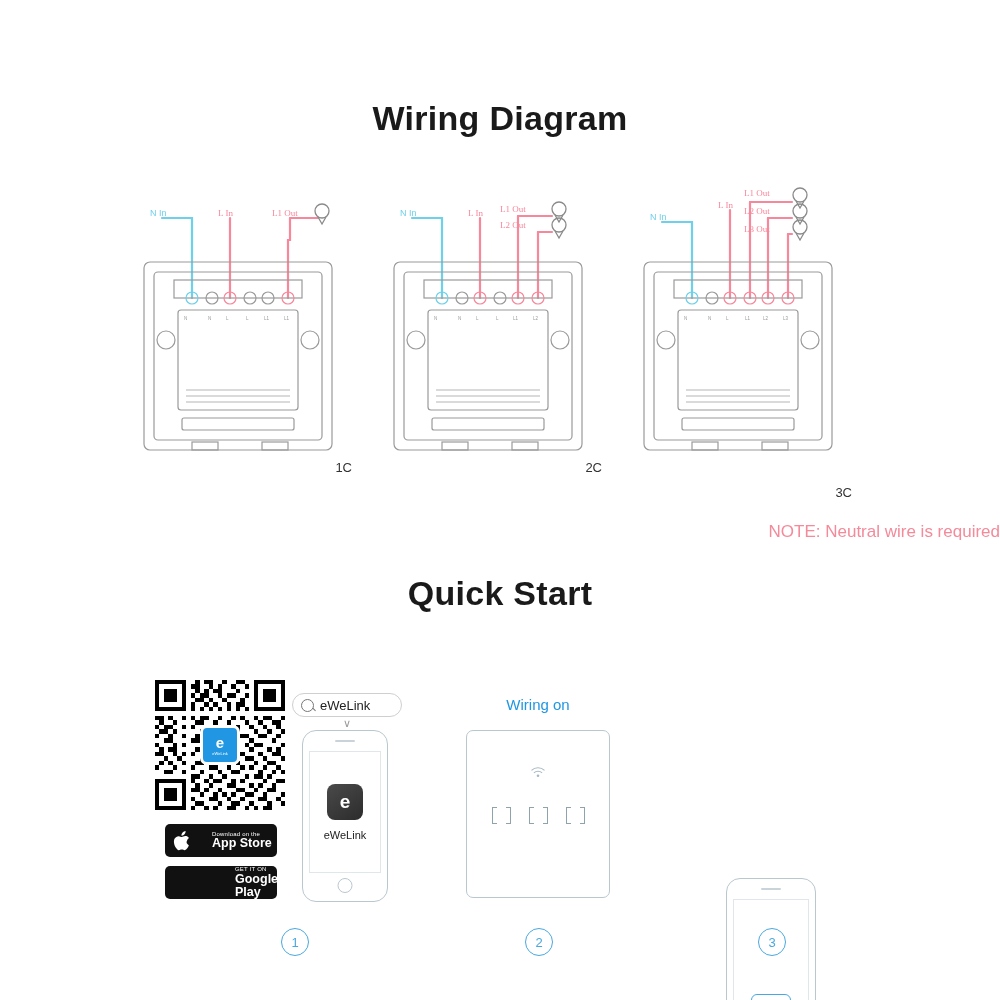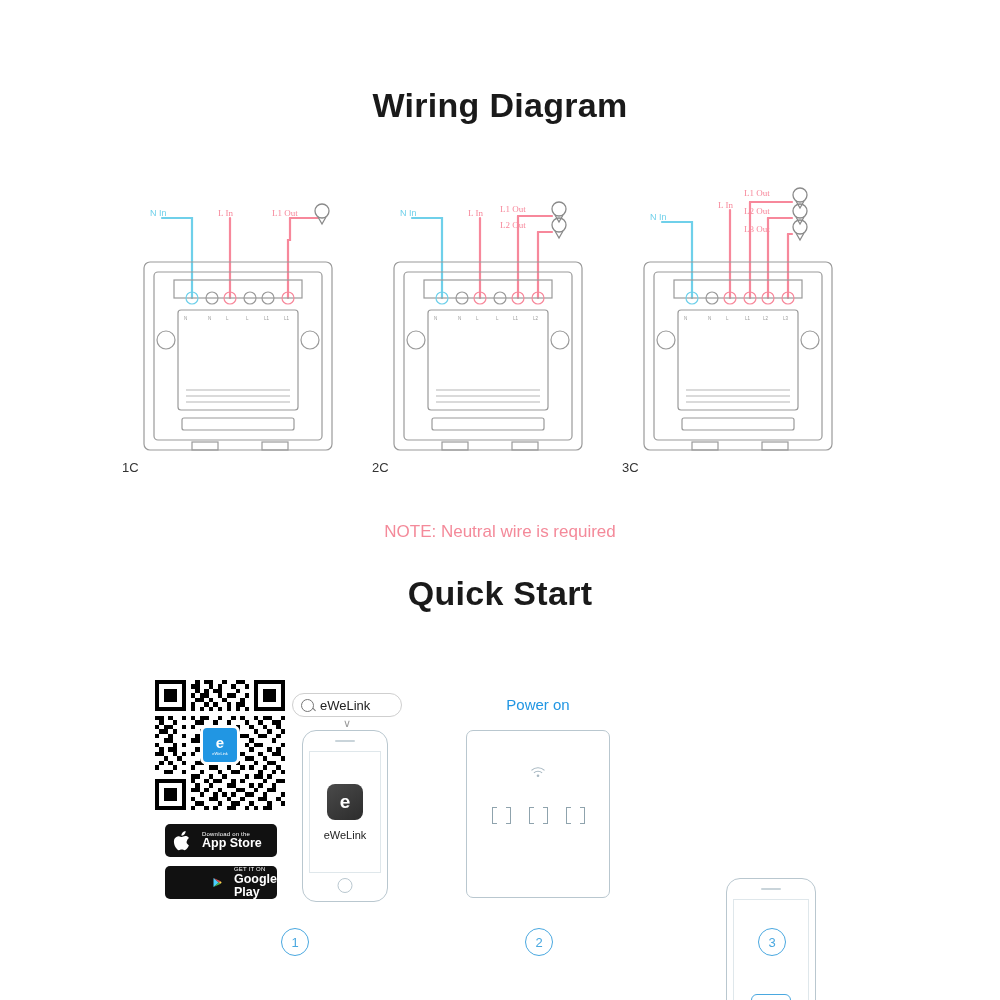--- a/index.html
+++ b/index.html
@@ -23,54 +23,54 @@
   
   .section-title {
     position: absolute;
     width: 100%;
     text-align: center;
     font-size: 34px;
     font-weight: bold;
     color: #1a1a1a;
     letter-spacing: 0.3px;
   }
-  #wiring-title { top: 86px; }
+  #wiring-title { top: 99px; }
   #quickstart-title { top: 574px; }
 
   .note {
     position: absolute;
     width: 100%;
-    text-align: center;
+    text-align: right;
     top: 522px;
     font-size: 17px;
     color: #f48a9a;
   }
 
   
   .diagram {
     position: absolute;
     top: 180px;
     width: 230px;
     height: 300px;
   }
   #diagram-1c { left: 122px; }
   #diagram-2c { left: 372px; }
   #diagram-3c { left: 622px; }
 
   .diagram-caption {
     position: absolute;
     top: 460px;
     width: 230px;
-    text-align: left;
+    text-align: right;
     font-size: 13px;
     color: #333;
   }
   #caption-1c { left: 122px; }
   #caption-2c { left: 372px; }
-  #caption-3c { left: 622px; }
+  #caption-3c { left: 622px; margin-top: 25px; }
 
   .wire-label {
     position: absolute;
     font-size: 9px;
     white-space: nowrap;
   }
   .lbl-n { color: #6fd0ea; }
   .lbl-l { color: #f7889b; font-family: Liberation Serif, serif; }
 
   
@@ -117,21 +117,21 @@
     background: #111;
     border-radius: 5px;
     color: #fff;
     display: flex;
     align-items: center;
     padding-left: 8px;
     box-sizing: border-box;
   }
   #badge-appstore { top: 824px; }
   #badge-googleplay { top: 866px; padding-left: 48px; }
-  .badge-text { line-height: 1.05; margin-left: 12px; }
+  .badge-text { line-height: 1.05; margin-left: 22px; }
   .badge-small { font-size: 6px; display: block; letter-spacing: .2px; }
   .badge-big { font-size: 12.5px; font-weight: bold; display: block; }
 
   
   #search-pill {
     left: 292px;
     top: 693px;
     width: 110px;
     height: 24px;
     border: 1px solid #cfcfcf;
@@ -777,21 +777,21 @@
     <div class="speaker"></div>
     <div class="screen">
       <div class="app-icon">
         <span>e</span>
       </div>
       <div class="app-name">eWeLink</div>
     </div>
     <div class="home"></div>
   </div>
 
-  <div class="qs-block" id="power-on-label">Power on</div>
+  <div class="qs-block" id="power-on-label">Wiring on</div>
   <div class="qs-block" id="switch-panel">
     <div class="panel-wifi">
       <svg width="15" height="11" viewBox="0 0 15 11">
         <path d="M1 3.3 A9.5 9.5 0 0 1 14 3.3" stroke="#a8b8c2" stroke-width="1.1" fill="none"></path>
         <path d="M3.4 5.8 A6 6 0 0 1 11.6 5.8" stroke="#a8b8c2" stroke-width="1.1" fill="none"></path>
         <circle cx="7.5" cy="8.8" r="1.3" fill="#a8b8c2"></circle>
       </svg>
     </div>
     <div class="panel-buttons">
       <div class="panel-btn"></div>

